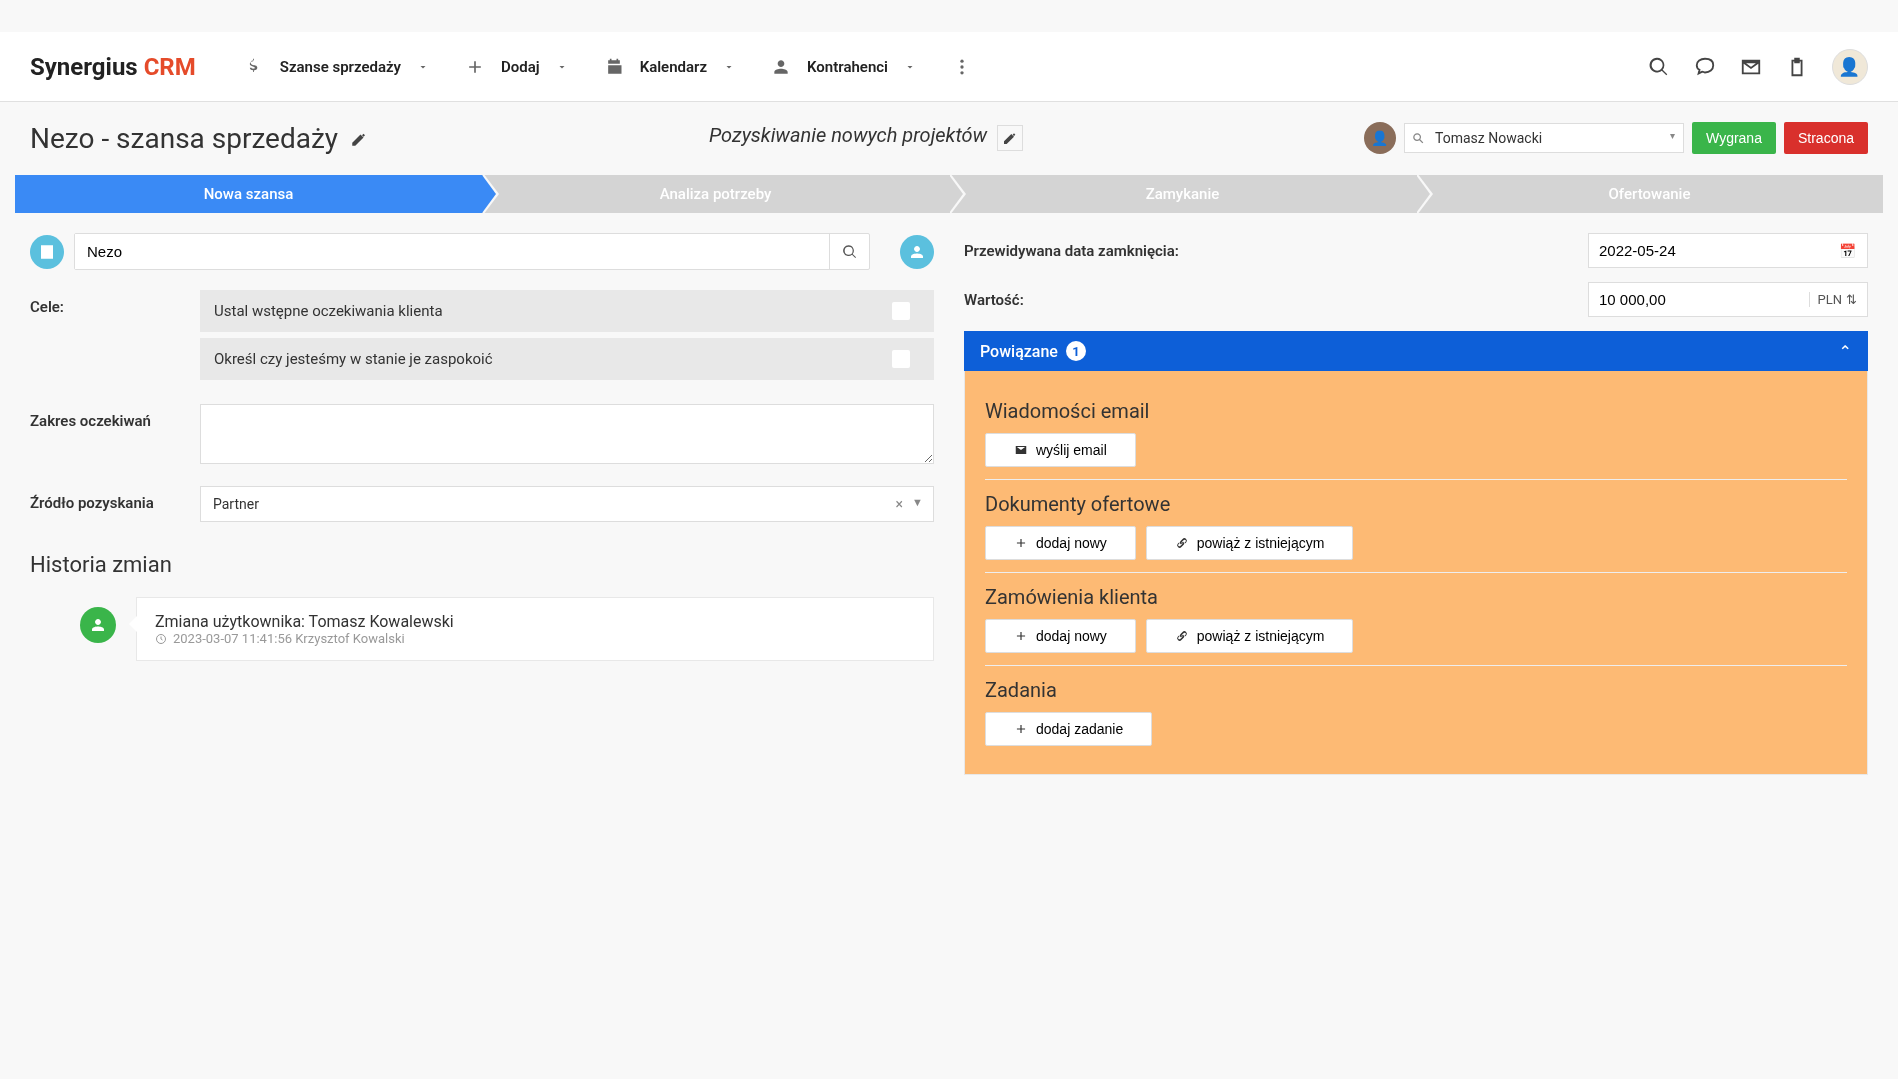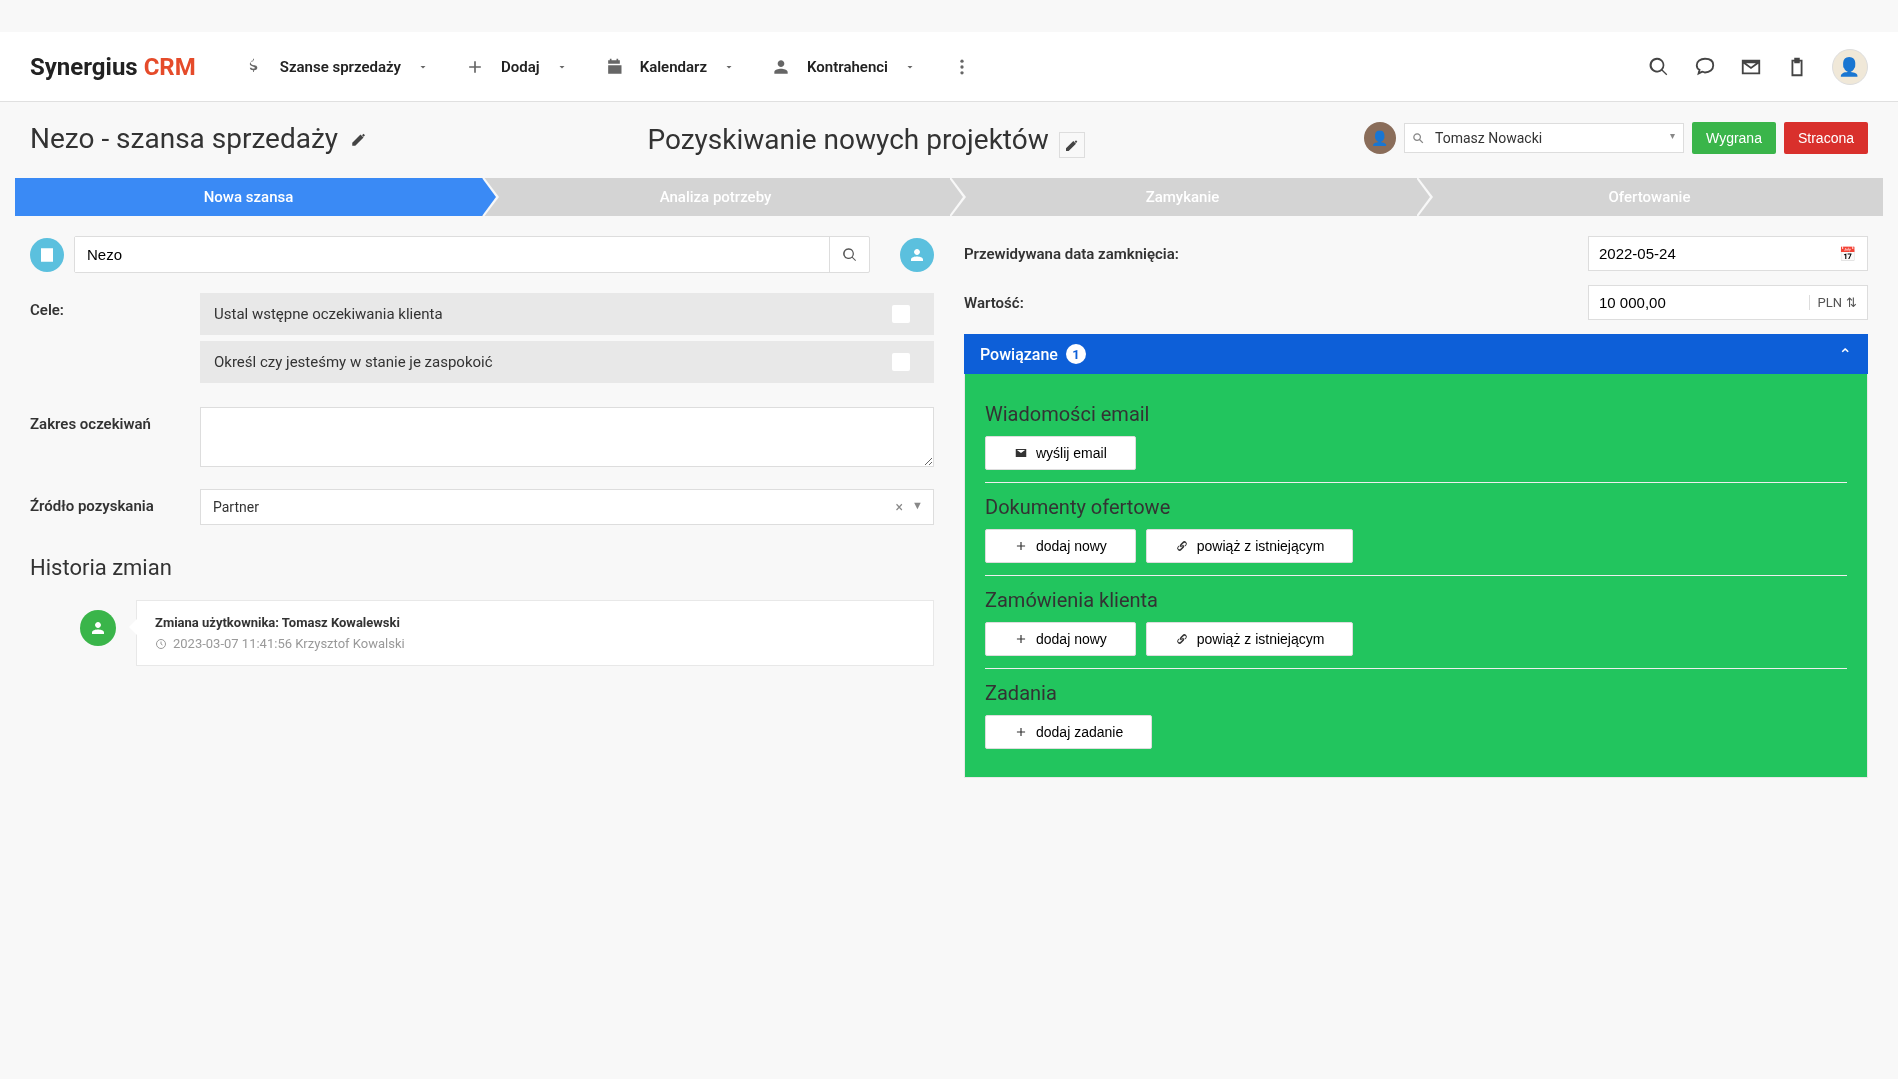--- a/index.html
+++ b/index.html
@@ -16,21 +16,21 @@
 .header-spacer { flex: 1; }
 .header-icons { display: flex; align-items: center; gap: 24px; }
 .header-icons svg { width: 22px; height: 22px; fill: #444; cursor: pointer; }
 .avatar { width: 36px; height: 36px; border-radius: 50%; background: #f0e8d8; border: 1px solid #ddd; cursor: pointer; display:flex; align-items:center; justify-content:center; font-size:18px; }
 
 
 .subheader { display: flex; align-items: flex-start; padding: 20px 30px 10px; gap: 30px; }
 .title-block { display: flex; align-items: center; gap: 12px; }
 .page-title { font-size: 28px; font-weight: 400; color: #333; }
 .edit-ic { width: 18px; height: 18px; fill: #444; cursor: pointer; }
-.proj-title { font-size: 28px; font-weight: 400; line-height: 1.3; }
+.proj-title { font-size: 20px; font-weight: 400; line-height: 1.3; font-style: italic; }
 .owner-block { display: flex; align-items: center; gap: 8px; margin-left: auto; }
 .owner-avatar { width: 32px; height: 32px; border-radius: 50%; background: #8a6d5a; display:flex; align-items:center; justify-content:center; color:#fff; font-size:14px; }
 .owner-select { border: 1px solid #ddd; padding: 6px 30px 6px 30px; background: #fff; font-size: 14px; position: relative; width: 280px; cursor: pointer; }
 .owner-select::before { content: "⚲"; position: absolute; left: 8px; color: #888; transform: rotate(-45deg); }
 .owner-select::after { content: "▾"; position: absolute; right: 8px; color: #888; font-size: 10px; }
 .btn { padding: 8px 14px; font-size: 14px; font-weight: 500; color: #fff; border: none; cursor: pointer; border-radius: 2px; }
 .btn-green { background: #3ab54a; }
 .btn-red { background: #d9302c; }
 
 
@@ -72,34 +72,34 @@
 .right-field { display: flex; align-items: center; margin-bottom: 14px; }
 .right-label { flex: 1; font-weight: 600; font-size: 15px; }
 .right-input { width: 280px; border: 1px solid #ddd; padding: 8px 10px; font-size: 15px; background: #fff; display: flex; align-items: center; }
 .right-input input { border: none; flex: 1; outline: none; font-size: 15px; }
 .cal-ic { font-size: 14px; }
 .curr { display: flex; align-items: center; gap: 4px; font-size: 13px; color: #555; padding-left: 8px; border-left: 1px solid #ddd; }
 
 .related-header { background: #0d5fd8; color: #fff; padding: 10px 16px; display: flex; align-items: center; font-size: 16px; font-weight: 500; cursor: pointer; margin-top: 14px; }
 .related-badge { background: #fff; color: #0d5fd8; border-radius: 50%; width: 20px; height: 20px; display: inline-flex; align-items: center; justify-content: center; font-size: 13px; font-weight: 700; margin-left: 8px; }
 .related-header .chevup { margin-left: auto; }
-.related-body { background: #22c55e; border: 1px solid #e8e8e8; border-top: none; padding: 16px 20px; }
+.related-body { background: #fdba74; border: 1px solid #e8e8e8; border-top: none; padding: 16px 20px; }
 .rel-section { padding: 12px 0; border-bottom: 1px solid #eee; }
 .rel-section:last-child { border-bottom: none; }
 .rel-title { font-size: 20px; font-weight: 400; margin-bottom: 10px; }
 .rel-btn { display: inline-flex; align-items: center; gap: 8px; border: 1px solid #ddd; padding: 8px 28px; font-size: 14px; background: #fff; cursor: pointer; margin-right: 6px; border-radius: 2px; }
 .rel-btn svg { width: 14px; height: 14px; fill: #333; }
 
 
 .history { position: relative; padding-left: 50px; }
 .hist-item { display: flex; align-items: flex-start; gap: 20px; }
 .hist-ic { width: 36px; height: 36px; border-radius: 50%; background: #3ab54a; display: flex; align-items: center; justify-content: center; color: #fff; z-index: 1; flex-shrink:0; margin-top: 10px;}
 .hist-card { flex: 1; background: #fff; border: 1px solid #e8e8e8; padding: 14px 18px; position: relative; }
 .hist-card::before { content: ""; position: absolute; left: -8px; top: 18px; border-top: 8px solid transparent; border-bottom: 8px solid transparent; border-right: 8px solid #fff; }
-.hist-card-title { font-size: 13px; font-weight: 700; margin-bottom: 6px; }
+.hist-card-title { font-size: 16px; font-weight: 400; }
 .hist-meta { font-size: 13px; color: #999; display: flex; align-items: center; gap: 6px; }
 </style>
 </head>
 <body>
 
 <div class="header">
   <div class="logo">
     <span class="logo-main">Synergius </span><span class="logo-sub">CRM</span>
   </div>
 

